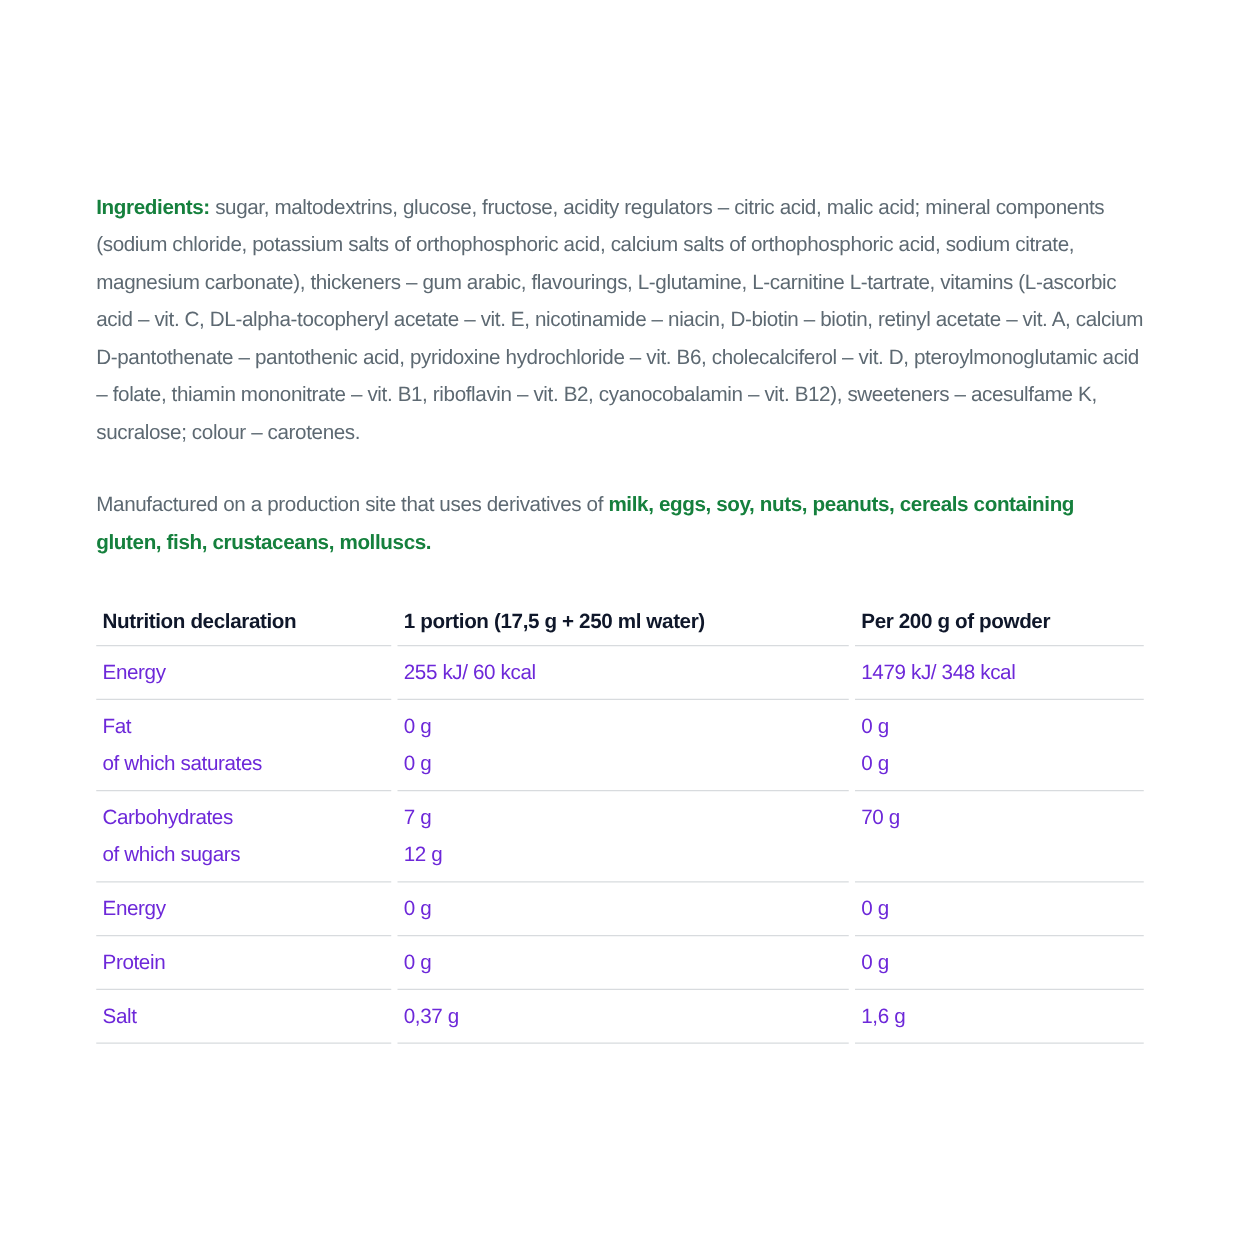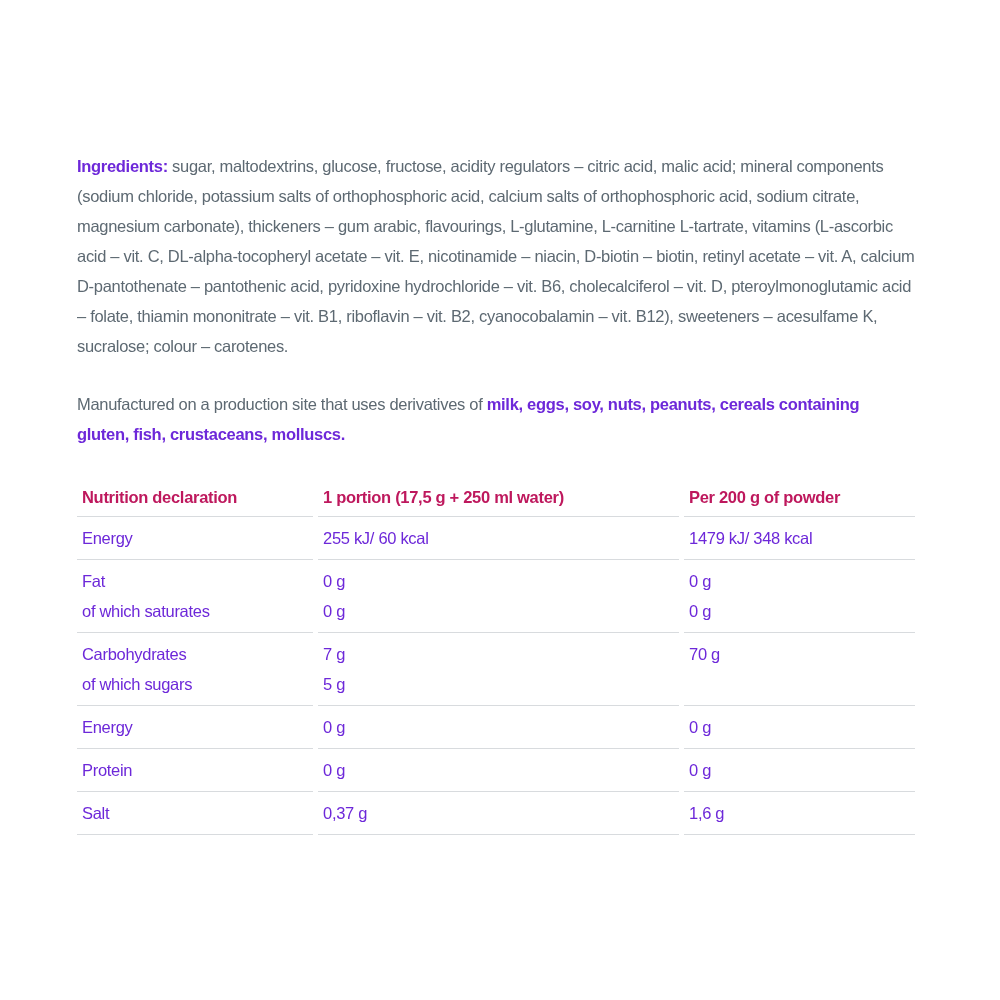--- a/index.html
+++ b/index.html
@@ -18,21 +18,21 @@
   }
   .para {
     margin: 0;
     font-size: 16.5px;
     line-height: 30px;
     letter-spacing: -0.3px;
     color: #5d6972;
   }
   .para b, .para strong {
     font-weight: 700;
-    color: #6d28d9;
+    color: #15803d;
   }
   .allergen-para {
     margin-top: 28px;
   }
   .ntable {
     margin-top: 29px;
   }
   .t-row {
     display: grid;
     grid-template-columns: 236px 361px 231px;
@@ -43,21 +43,21 @@
     padding: 6px 0 6px 5px;
     font-size: 16.5px;
     line-height: 30px;
     letter-spacing: -0.3px;
     color: #6d28d9;
   }
   .t-header .cell {
     padding-top: 4px;
     padding-bottom: 4px;
     font-weight: 700;
-    color: #be185d;
+    color: #0f172a;
   }
   .line {
     height: 30px;
     white-space: nowrap;
     overflow: visible;
   }
 </style>
 </head>
 <body>
 
@@ -99,21 +99,21 @@
             <div class="line">0 g</div>
           </div>
         </div>
         <div class="t-row">
           <div class="cell c1">
             <div class="line">Carbohydrates</div>
             <div class="line">of which sugars</div>
           </div>
           <div class="cell c2">
             <div class="line">7 g</div>
-            <div class="line">5 g</div>
+            <div class="line">12 g</div>
           </div>
           <div class="cell c3">
             <div class="line">70 g</div>
           </div>
         </div>
         <div class="t-row">
           <div class="cell c1">
             <div class="line">Energy</div>
           </div>
           <div class="cell c2">

